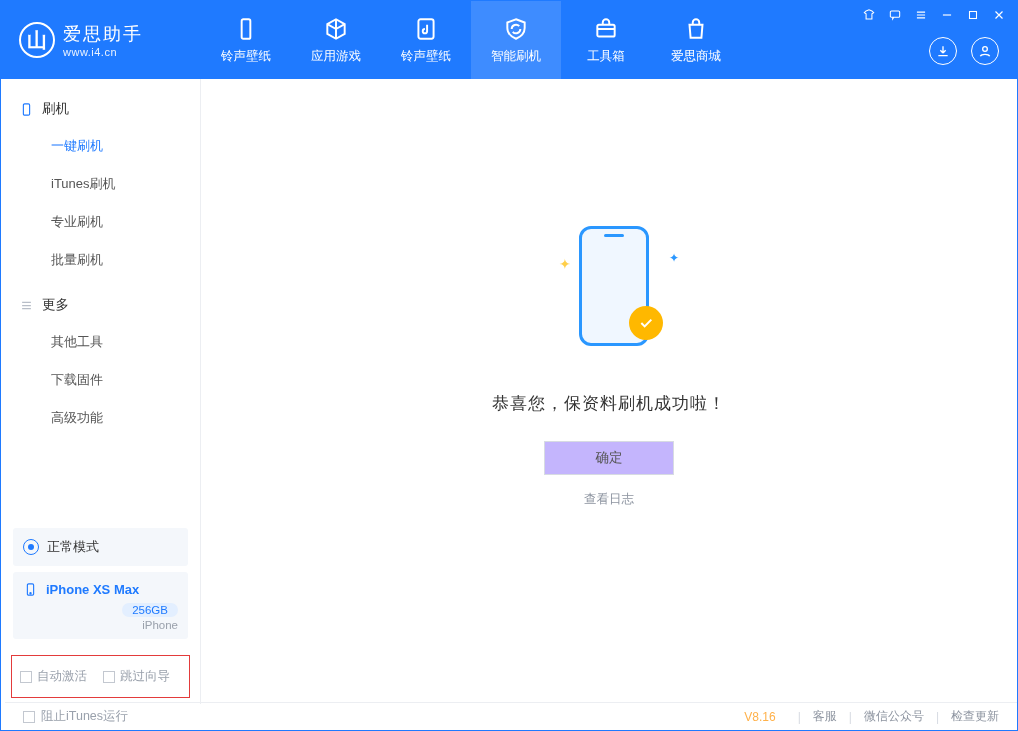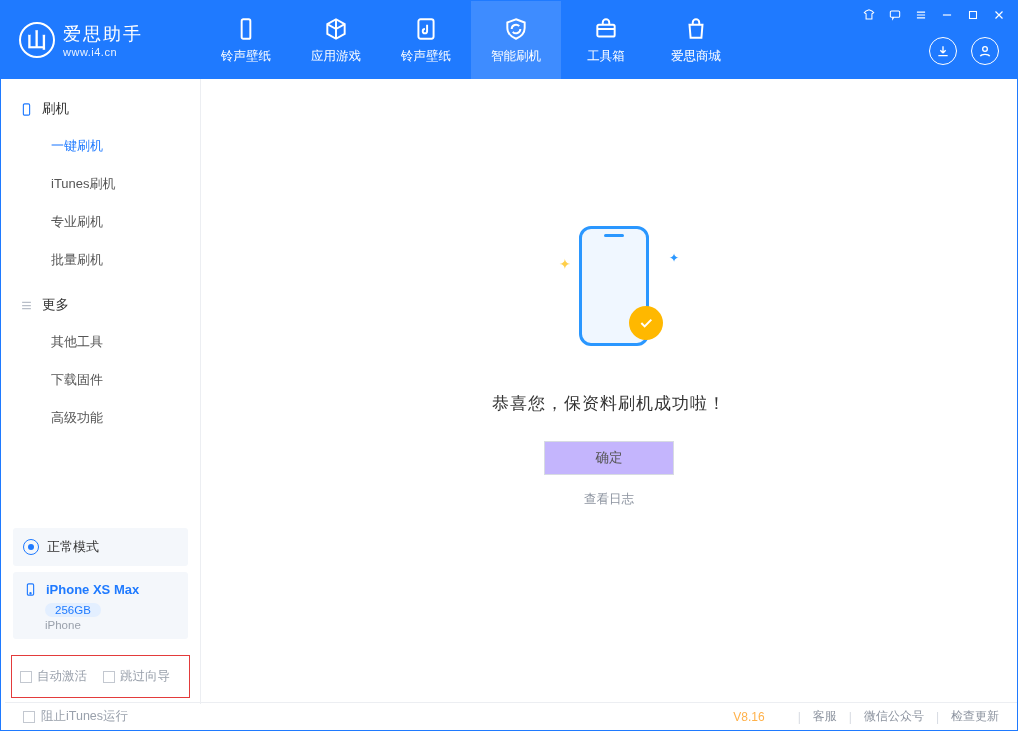--- a/index.html
+++ b/index.html
@@ -26,21 +26,21 @@
 .body { display:flex; height:625px; }
 .sidebar { width:200px; border-right:1px solid #eceef2; padding-top:12px; display:flex; flex-direction:column; }
 .side-group-title { display:flex; align-items:center; gap:8px; padding:9px 18px; font-size:13.5px; color:#333; }
 .side-group-title svg { width:15px; height:15px; }
 .side-item { padding:10px 18px 10px 50px; font-size:13px; color:#555; cursor:pointer; }
 .side-item.active { color:#1f7aff; }
 .side-spacer { flex:1; }
 .device-status { margin:6px 12px; padding:10px 10px; background:#f4f7fb; border-radius:3px; display:flex; align-items:center; gap:8px; font-size:13px; color:#333; }
 .device-status .dot { width:16px; height:16px; border-radius:50%; border:1.5px solid #1f7aff; display:flex; align-items:center; justify-content:center; }
 .device-status .dot::after { content:""; width:6px; height:6px; border-radius:50%; background:#1f7aff; }
-.device-card { margin:0 12px 10px; padding:10px 10px 8px; background:#f4f7fb; border-radius:3px; font-size:12px; }
+.device-card { margin:0 12px 10px; padding:10px 10px 8px; background:#f4f7fb; border-radius:3px; font-size:12px;text-align:right; }
 .device-card .name { display:flex; align-items:center; gap:8px; color:#1f7aff; font-weight:600; font-size:13px; }
 .device-card .name svg { width:15px; height:15px; }
 .device-card .cap { display:inline-block; margin:6px 0 2px 22px; background:#e3efff; color:#1f7aff; padding:1px 10px; border-radius:9px; font-size:11.5px; }
 .device-card .sub { margin-left:22px; color:#9aa1ac; font-size:11.5px; }
 .highlight-box { border:1.5px solid #e33b3b; margin:6px 10px 6px; padding:12px 8px; display:flex; gap:16px; align-items:center; }
 .chk { display:flex; align-items:center; gap:5px; font-size:12.5px; color:#9aa1ac; cursor:pointer; }
 .chk .box { width:12px; height:12px; border:1px solid #c3c8d0; }
 
 
 .main { flex:1; position:relative; display:flex; flex-direction:column; align-items:center; justify-content:center; }
@@ -53,21 +53,21 @@
 .phone-illus .spark2 { position:absolute; left:150px; top:35px; color:#2a97ff; font-size:12px; }
 .success-text { margin-top:26px; font-size:17px; color:#333; letter-spacing:1px; }
 .btn-ok { margin-top:26px; width:130px; height:34px; border:1px solid #d7dbe2; background:#c4b5fd; font-size:13.5px; color:#555; cursor:pointer; }
 .log-link { margin-top:16px; font-size:12.5px; color:#8d94a0; cursor:pointer; }
 
 
 .footer { position:absolute; bottom:0; left:4px; right:0; height:28px; border-top:1px solid #eceef2; display:flex; align-items:center; padding:0 18px; font-size:12px; color:#8d94a0; }
 .footer .fl { display:flex; align-items:center; gap:6px; }
 .footer .fl .box { width:12px; height:12px; border:1px solid #c3c8d0; }
 .footer .fr { margin-left:auto; display:flex; align-items:center; gap:12px; }
-.footer .ver { color:#ffb14a; margin-right:21px; }
+.footer .ver { color:#ffb14a; margin-right:10px; }
 .footer .sep { color:#d7dbe2; }
 .footer .link { cursor:pointer; }
 </style>
 </head>
 <body>
 
 <div class="header">
   <div class="brand">
     <div class="brand-icon">山</div>
     <div class="brand-text">

